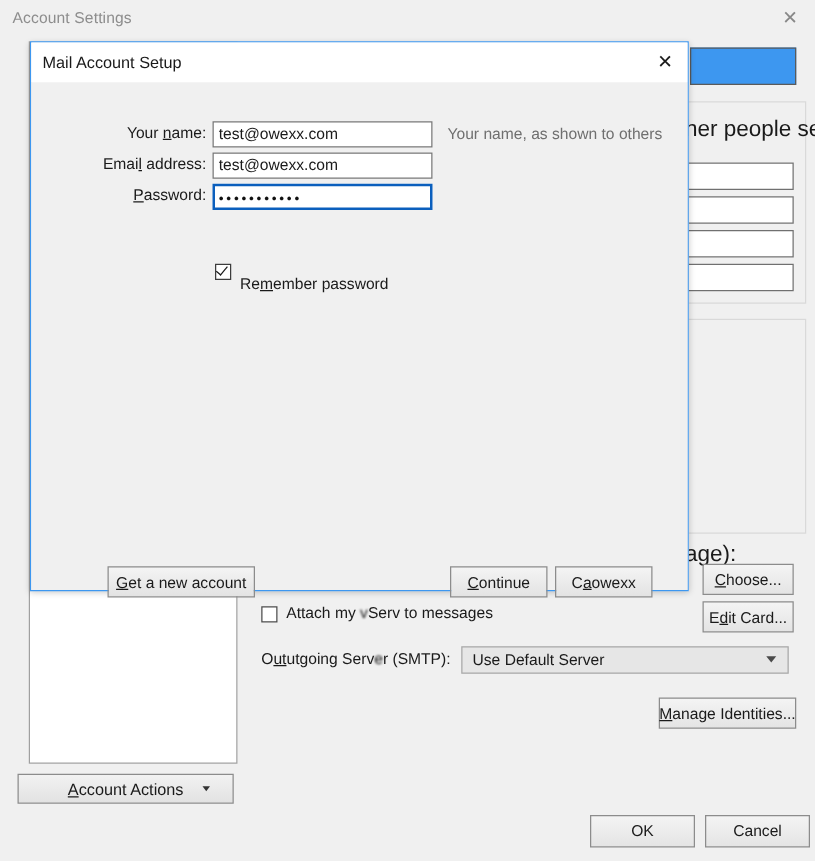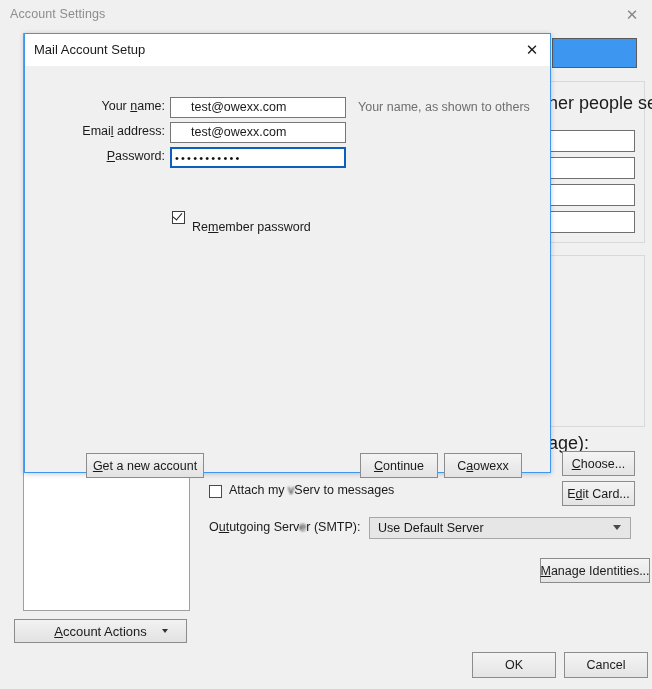--- a/index.html
+++ b/index.html
@@ -173,21 +173,21 @@
     position: absolute; right: 0; top: 2px;
     font-size: 12.5px; color: #1a1a1a;
     white-space: nowrap; text-align: right;
   }
   .finput {
     position: absolute;
     height: 21px;
     background: #fff;
     border: 1px solid #767676;
     font-size: 12.5px; color: #1a1a1a;
-    padding: 0 0 0 20px;
+    padding: 0 0 0 4px;
     line-height: 19px;
     font-family: "Liberation Sans", sans-serif;
   }
   .finput.focused { border: 2px solid #0b5fbd; padding-left: 3px; }
   .fhint {
     position: absolute;
     font-size: 12.5px; color: #6f6f6f;
     white-space: nowrap;
   }
   .dots {
@@ -294,21 +294,21 @@
       </div>
 
       <div class="bg-label" style="left:14px; top:487px;">
         <span>O</span><span class="u">ut</span><span>utgoing Serv</span><span class="blur">e</span><span>r (SMTP):</span>
       </div>
       <div class="bg-select" style="left:174px; top:484px; width:262px; height:22px;">
         <span>Use Default Server</span>
         <span class="chevd"></span>
       </div>
 
-      <div class="bg-btn" style="left:345px; top:525px; width:110px; height:25px;">
+      <div class="bg-btn" style="left:332px; top:525px; width:110px; height:25px;">
         <span><span class="u">M</span>anage Identities...</span>
       </div>
     </div>
   </div>
 
   <div class="footer-btn" style="left:472px; top:652px;">
     <span>OK</span>
   </div>
   <div class="footer-btn" style="left:564px; top:652px;">
     <span>Cancel</span>

